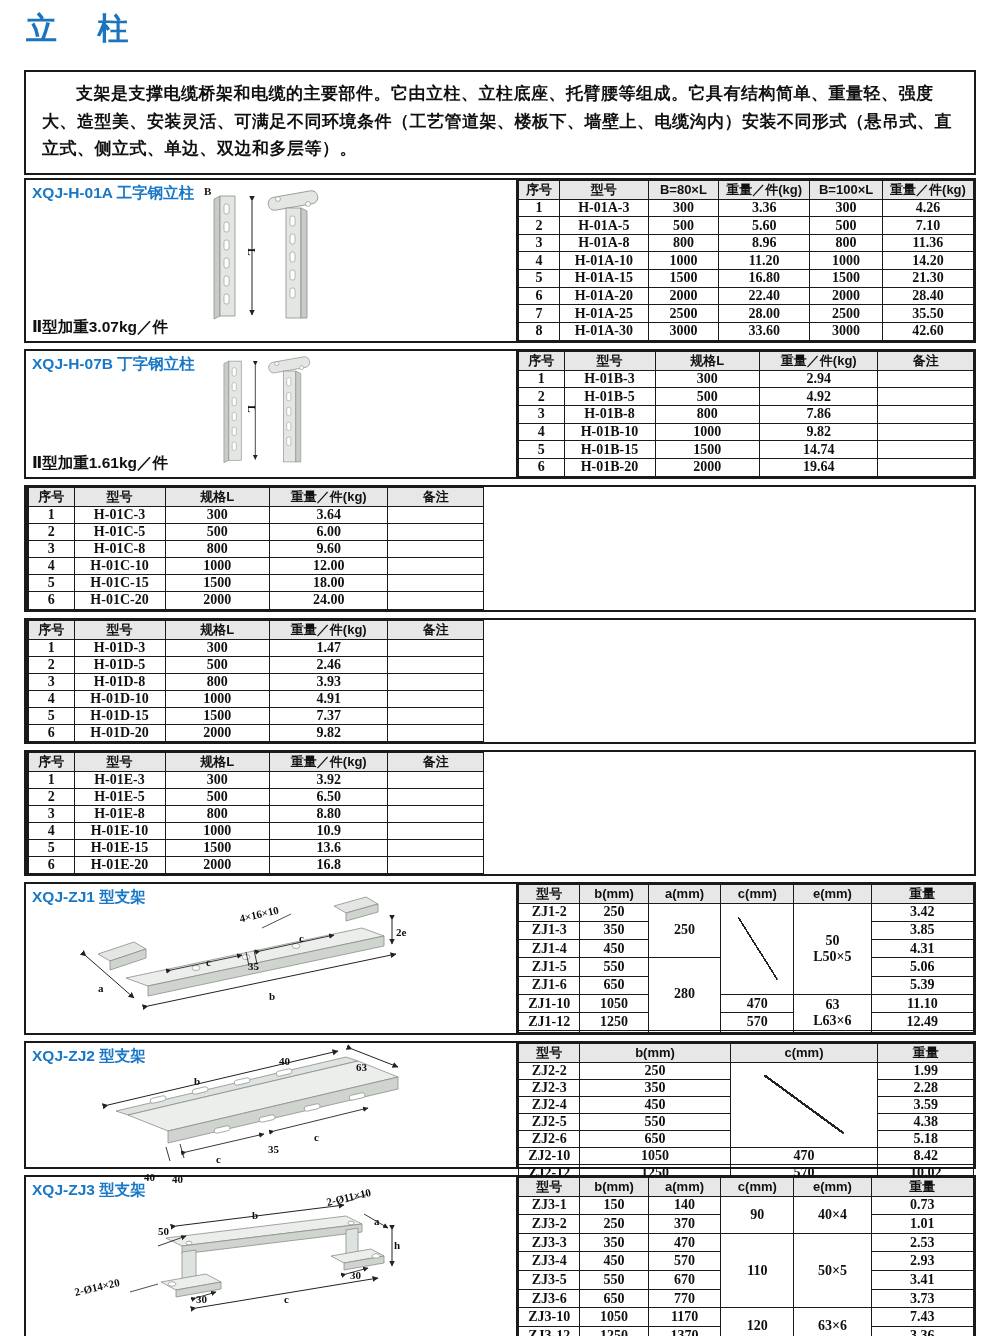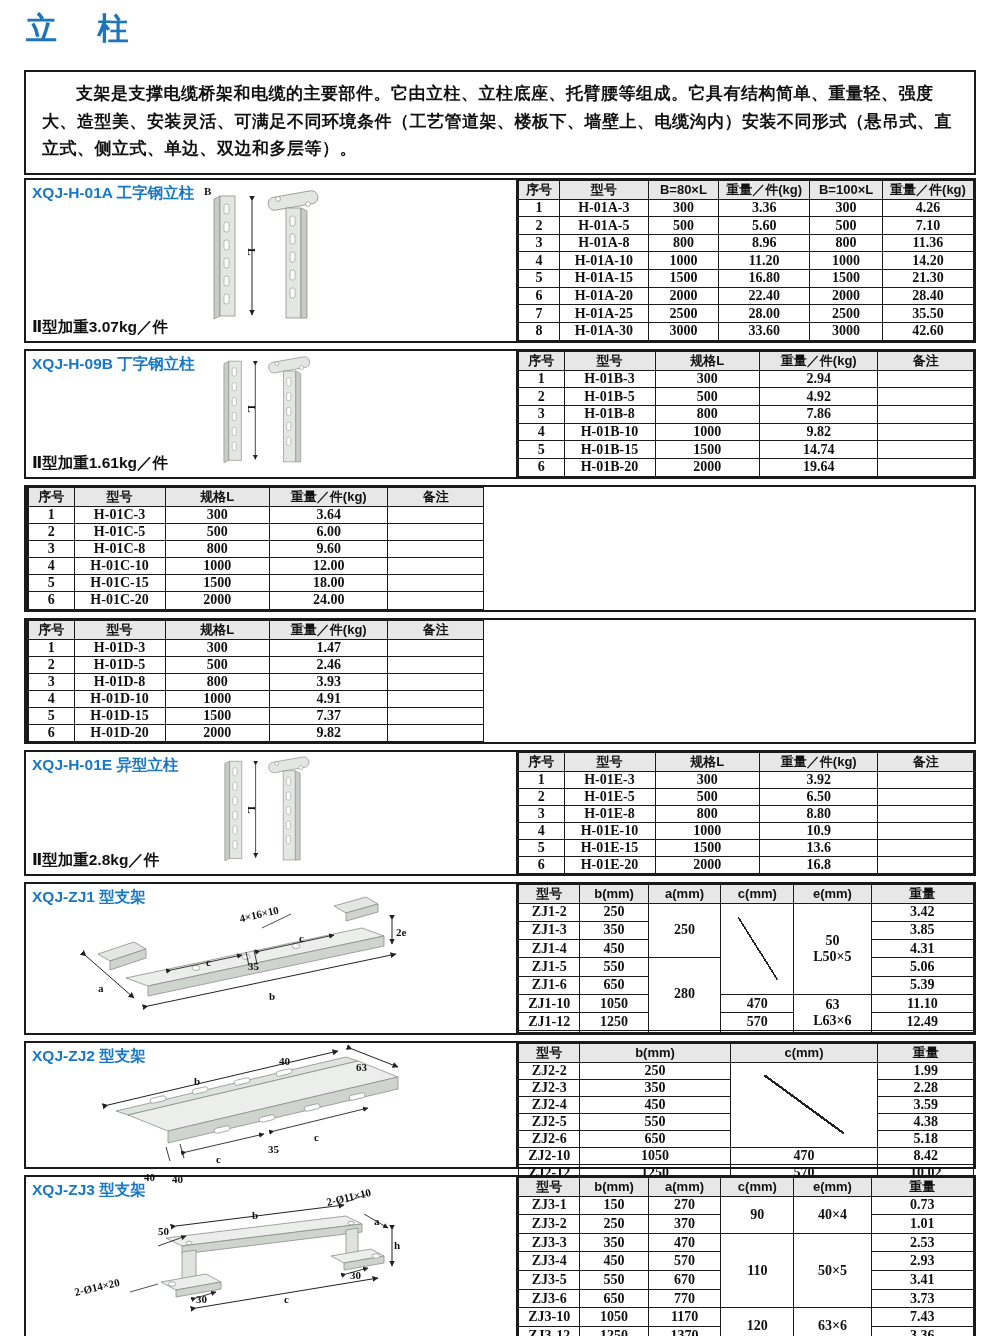--- a/index.html
+++ b/index.html
@@ -163,21 +163,21 @@
               <td>3000</td>
               <td>42.60</td>
             </tr>
           </tbody>
         </table>
       </div>
   </div>
 
   <div class="section" style="height:130px">
     <div class="left">
-      <span class="seclabel">XQJ-H-09B 丁字钢立柱</span>
+      <span class="seclabel">XQJ-H-07B 丁字钢立柱</span>
       <div class="draw">
         <svg width="190" height="118" viewBox="0 0 230 142">
             <use href="#colpair"></use>
           </svg>
         <span class="lbl rot" style="left:222px;top:52px">L</span>
       </div>
       <span class="note">Ⅱ型加重1.61kg／件</span>
     </div>
     <div class="right">
         <table class="spec">
@@ -373,30 +373,20 @@
               <td>2000</td>
               <td>9.82</td>
               <td></td>
             </tr>
           </tbody>
         </table>
       </div>
   </div>
 
   <div class="section" style="height:126px">
-    <div class="left">
-      <span class="seclabel">XQJ-H-01E 异型立柱</span>
-      <div class="draw">
-        <svg width="190" height="115" viewBox="0 0 230 142">
-            <use href="#colpair"></use>
-          </svg>
-        <span class="lbl rot" style="left:222px;top:52px">L</span>
-      </div>
-      <span class="note">Ⅱ型加重2.8kg／件</span>
-    </div>
     <div class="right">
         <table class="spec">
           <colgroup>
             <col style="width: 10%;">
             <col style="width: 20%;">
             <col style="width: 23%;">
             <col style="width: 26%;">
             <col style="width: 21%;">
           </colgroup>
           <thead>
@@ -726,21 +716,21 @@
               <th>a(mm)</th>
               <th>c(mm)</th>
               <th>e(mm)</th>
               <th>重量</th>
             </tr>
           </thead>
           <tbody>
             <tr>
               <td>ZJ3-1</td>
               <td>150</td>
-              <td>270</td>
+              <td>140</td>
               <td rowspan="2">90</td>
               <td rowspan="2">40×4</td>
               <td>0.73</td>
             </tr>
             <tr>
               <td>ZJ3-2</td>
               <td>250</td>
               <td>370</td>
               <td>1.01</td>
             </tr>

